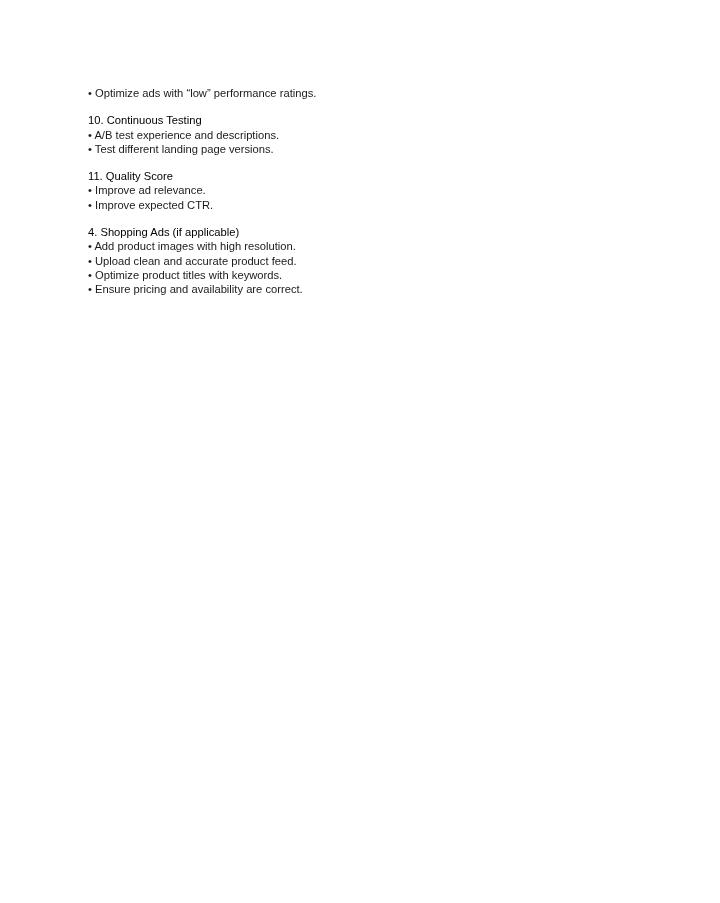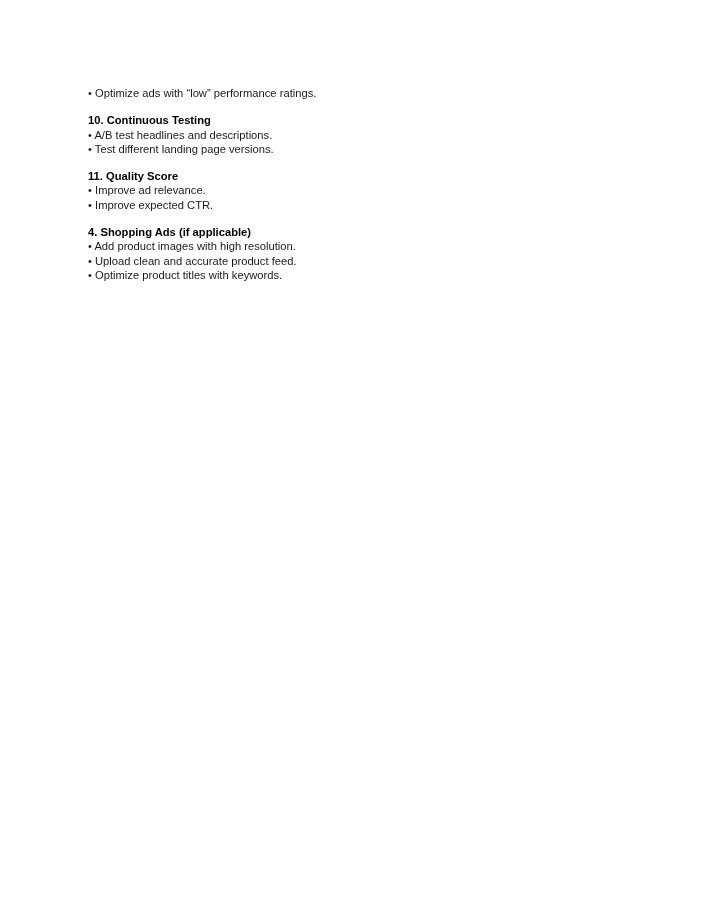--- a/index.html
+++ b/index.html
@@ -30,21 +30,21 @@
   .bullet-line {
     font-size: 11.2px;
     line-height: 14.3px;
     color: #1a1a1a;
     white-space: pre-wrap;
     margin: 0;
   }
   .section-heading {
     font-size: 11.2px;
     line-height: 14.3px;
-    font-weight: bold;
+    font-weight: normal;
     color: #000000;
     margin: 0;
   }
   .gap {
     height: 13px;
   }
   .block {
     margin: 0;
   }
 </style>
@@ -55,35 +55,36 @@
   <div class="content">
 
     <div class="block">
       <p class="bullet-line">• Optimize ads with “low” performance ratings.</p>
     </div>
 
     <div class="gap"></div>
 
     <div class="block">
       <p class="section-heading">10. Continuous Testing</p>
-      <p class="bullet-line">• A/B test headlines and descriptions.</p>
+      <p class="bullet-line">• A/B test experience and descriptions.</p>
       <p class="bullet-line">• Test different landing page versions.</p>
     </div>
 
     <div class="gap"></div>
 
     <div class="block">
       <p class="section-heading">11. Quality Score</p>
       <p class="bullet-line">• Improve ad relevance.</p>
       <p class="bullet-line">• Improve expected CTR.</p>
     </div>
 
     <div class="gap"></div>
 
     <div class="block">
       <p class="section-heading">4. Shopping Ads (if applicable)</p>
       <p class="bullet-line">• Add product images with high resolution.</p>
       <p class="bullet-line">• Upload clean and accurate product feed.</p>
       <p class="bullet-line">• Optimize product titles with keywords.</p>
+      <p class="bullet-line">• Ensure pricing and availability are correct.</p>
     </div>
 
   </div>
 </div>
 
 </body></html>

